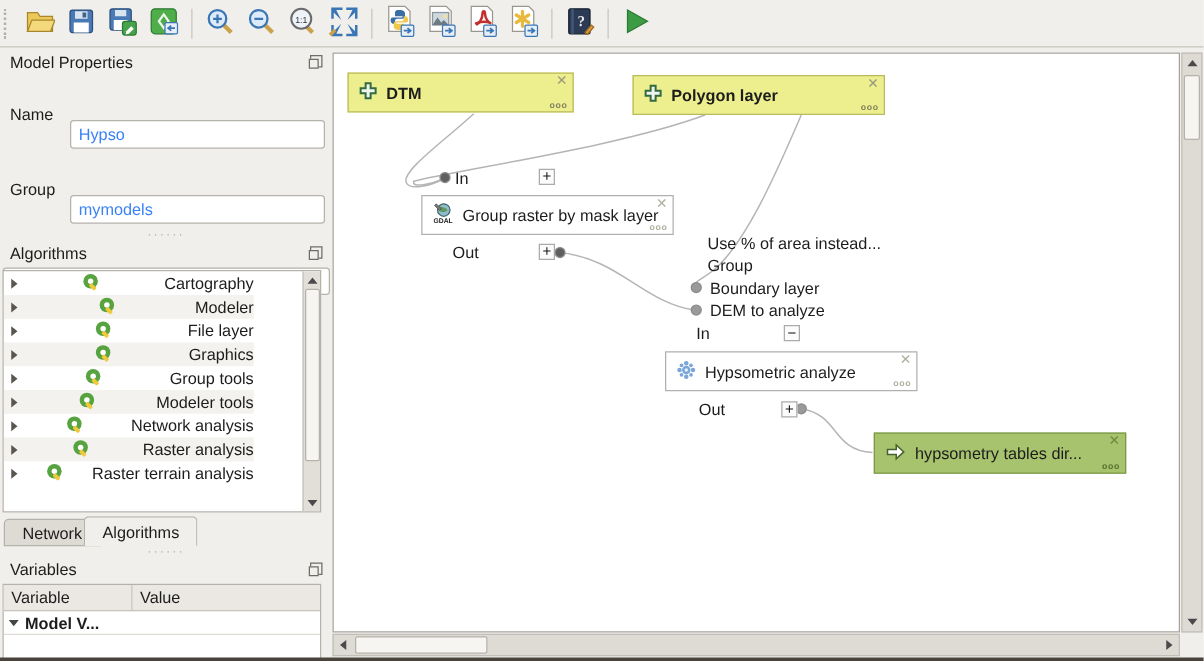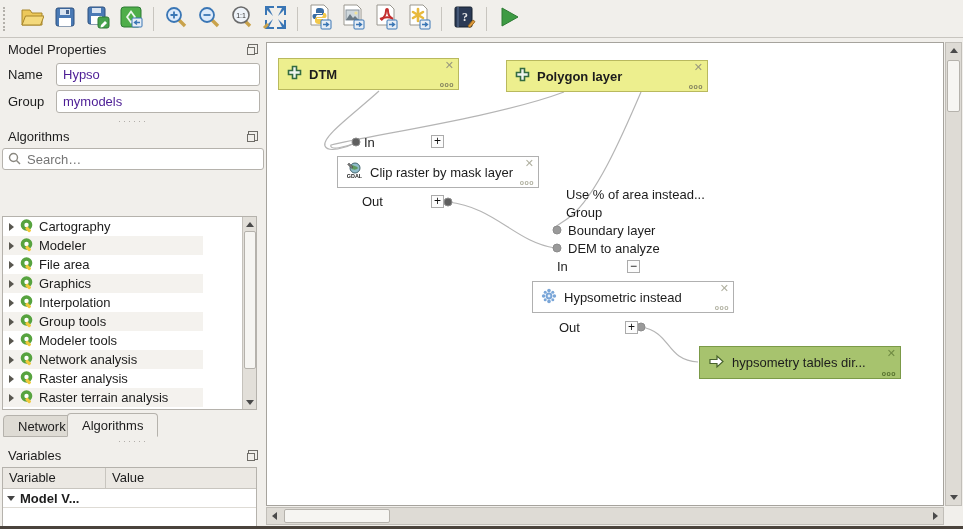--- a/index.html
+++ b/index.html
@@ -19,30 +19,30 @@
   
   .left-panel { position:absolute; top:38px; left:0; width:266px; bottom:0; }
   .dock-header { display:flex; align-items:center; justify-content:space-between;
     padding:4px 8px 2px 8px; }
   .float-ico { width:11px; height:11px; position:relative; }
   .float-ico:before { content:""; position:absolute; right:0; top:0; width:8px; height:8px; border:1px solid #6f6d68; background:#f1efeb; }
   .float-ico:after { content:""; position:absolute; left:0; bottom:0; width:6px; height:6px; border:1px solid #6f6d68; background:#f1efeb; }
   .prop-row { display:flex; align-items:center; margin:4px 6px 4px 8px; gap:6px; }
   .prop-row label { width:42px; }
   .text-input { flex:1; height:23px; background:#fff; border:1px solid #b5b2ac;
-    border-radius:3px; padding:2px 6px; font-size:13px; font-family:inherit; color:#4c1d95; }
+    border-radius:3px; padding:2px 6px; font-size:13px; font-family:inherit; color:#3b82f6;margin-top:33px; }
   .splitter { height:8px; display:flex; align-items:center; justify-content:center;
     color:#a8a5a0; font-size:9px; letter-spacing:2px; line-height:4px; }
   .search-wrap { position:relative; margin:2px 2px 4px 2px; }
   .search-wrap input { width:100%; height:22px; border:1px solid #b5b2ac; border-radius:3px;
     background:#fff; padding:2px 6px 2px 24px; font-size:13px; font-family:inherit; color:#555; }
   .search-ico { position:absolute; left:6px; top:4px; }
   .tree { position:absolute; left:2px; top:178px; width:255px; height:194px;
     background:#fff; border:1px solid #b5b2ac; overflow:hidden; }
-  .tree-row { height:19px; display:flex; align-items:center; gap:5px; padding-left:6px; width:200px; }
+  .tree-row { height:19px; display:flex; align-items:center; gap:5px; padding-left:6px; width:200px;justify-content:space-between; }
   .tree-row:nth-child(even) { background:#f4f2ee; }
   .tri-r { width:0; height:0; border-top:4px solid transparent; border-bottom:4px solid transparent; border-left:5px solid #58564f; }
   .tree-scroll { position:absolute; top:0; right:0; width:14px; height:100%;
     background:#e2dfd9; border-left:1px solid #c5c2bc; }
   .scroll-btn { height:14px; display:flex; align-items:center; justify-content:center; }
   .tree-thumb { position:absolute; top:14px; left:1px; width:12px; height:138px;
     background:#f6f5f2; border:1px solid #b5b2ac; border-radius:2px; }
   .tab-bar { position:absolute; top:373px; left:0; width:266px; height:26px; }
   .tab { position:absolute; top:2px; height:24px; border:1px solid #b5b2ac;
     border-top-left-radius:4px; border-top-right-radius:4px;
@@ -274,39 +274,30 @@
           </svg></span>
       <span>Modeler</span>
     </div>
     <div class="tree-row">
       <span class="tri-r"></span>
       <span><svg width="15" height="15" viewBox="0 0 15 15">
             <circle cx="7.5" cy="7" r="5.8" fill="#57a33f"></circle>
             <circle cx="7.5" cy="7" r="2.2" fill="#fff"></circle>
             <rect x="8.2" y="8.2" width="6" height="3.2" rx="1" fill="#f0c93c" transform="rotate(45 8.2 8.2)"></rect>
           </svg></span>
-      <span>File area</span>
+      <span>File layer</span>
     </div>
     <div class="tree-row">
       <span class="tri-r"></span>
       <span><svg width="15" height="15" viewBox="0 0 15 15">
             <circle cx="7.5" cy="7" r="5.8" fill="#57a33f"></circle>
             <circle cx="7.5" cy="7" r="2.2" fill="#fff"></circle>
             <rect x="8.2" y="8.2" width="6" height="3.2" rx="1" fill="#f0c93c" transform="rotate(45 8.2 8.2)"></rect>
           </svg></span>
       <span>Graphics</span>
-    </div>
-    <div class="tree-row">
-      <span class="tri-r"></span>
-      <span><svg width="15" height="15" viewBox="0 0 15 15">
-            <circle cx="7.5" cy="7" r="5.8" fill="#57a33f"></circle>
-            <circle cx="7.5" cy="7" r="2.2" fill="#fff"></circle>
-            <rect x="8.2" y="8.2" width="6" height="3.2" rx="1" fill="#f0c93c" transform="rotate(45 8.2 8.2)"></rect>
-          </svg></span>
-      <span>Interpolation</span>
     </div>
     <div class="tree-row">
       <span class="tri-r"></span>
       <span><svg width="15" height="15" viewBox="0 0 15 15">
             <circle cx="7.5" cy="7" r="5.8" fill="#57a33f"></circle>
             <circle cx="7.5" cy="7" r="2.2" fill="#fff"></circle>
             <rect x="8.2" y="8.2" width="6" height="3.2" rx="1" fill="#f0c93c" transform="rotate(45 8.2 8.2)"></rect>
           </svg></span>
       <span>Group tools</span>
     </div>
@@ -424,21 +415,21 @@
   <div class="clabel" style="left:97px;top:92px;">In</div>
   <div class="pm" style="left:164px;top:92px;">+</div>
 
   <div class="node algo" style="left:70px;top:113px;width:202px;">
     <span><svg width="17" height="17" viewBox="0 0 17 17">
           <circle cx="9" cy="6" r="5" fill="#8fbccb" stroke="#44666f"></circle>
           <path d="M6 3c2 1 5 1 6 3-1 2-5 2-6 1z" fill="#5e9a5e"></path>
           <path d="M3 1l4 4-1.4 1.4-4-4z" fill="#777" stroke="#444" stroke-width="0.5"></path>
           <text x="8.5" y="16" font-size="5.4" font-weight="bold" text-anchor="middle" fill="#1a1a1a" font-family="Liberation Sans, sans-serif">GDAL</text>
         </svg></span>
-    <span class="title">Clip raster by mask layer</span>
+    <span class="title">Group raster by mask layer</span>
     <span class="close">✕</span>
     <span class="dots">ooo</span>
   </div>
 
   <div class="clabel" style="left:95px;top:151px;">Out</div>
   <div class="pm" style="left:164px;top:152px;">+</div>
 
   <div class="clabel" style="left:299px;top:144px;">Use % of area instead...</div>
   <div class="clabel" style="left:299px;top:162px;">Group</div>
   <div class="clabel" style="left:301px;top:180px;">Boundary layer</div>
@@ -454,21 +445,21 @@
             <circle cx="8" cy="13.4" r="1.8"></circle>
             <circle cx="2.6" cy="8" r="1.8"></circle>
             <circle cx="13.4" cy="8" r="1.8"></circle>
             <circle cx="4.2" cy="4.2" r="1.5"></circle>
             <circle cx="11.8" cy="4.2" r="1.5"></circle>
             <circle cx="4.2" cy="11.8" r="1.5"></circle>
             <circle cx="11.8" cy="11.8" r="1.5"></circle>
           </g>
           <circle cx="8" cy="8" r="1.4" fill="#e8f0fa"></circle>
         </svg></span>
-    <span class="title">Hypsometric instead</span>
+    <span class="title">Hypsometric analyze</span>
     <span class="close">✕</span>
     <span class="dots">ooo</span>
   </div>
 
   <div class="clabel" style="left:292px;top:277px;">Out</div>
   <div class="pm" style="left:358px;top:278px;">+</div>
 
   <div class="node output" style="left:432px;top:303px;width:202px;height:33px;">
     <span><svg width="17" height="17" viewBox="0 0 17 17">
           <path d="M2 6.5h7V3l6 5.5-6 5.5V10.5H2z" fill="#fff" stroke="#47622c" stroke-width="1.2"></path>

